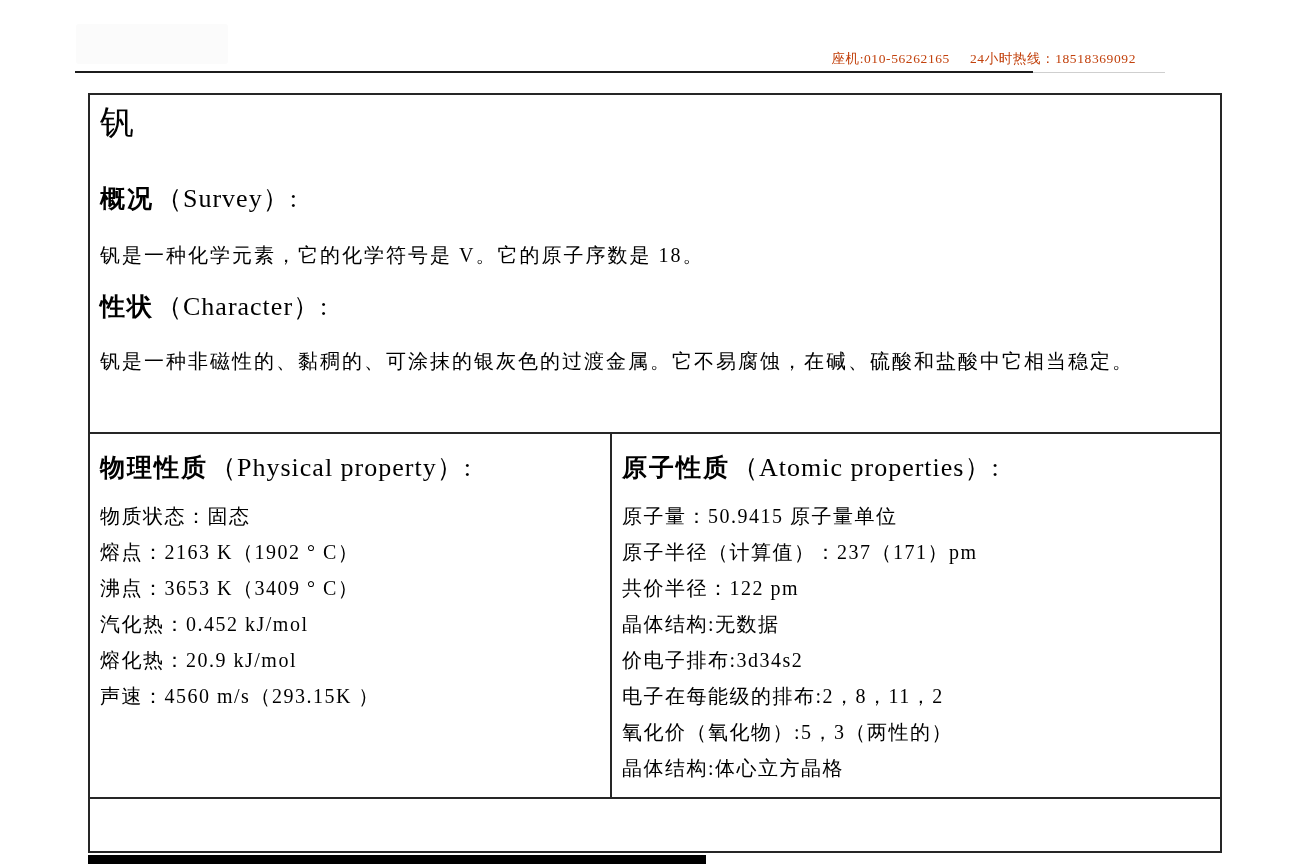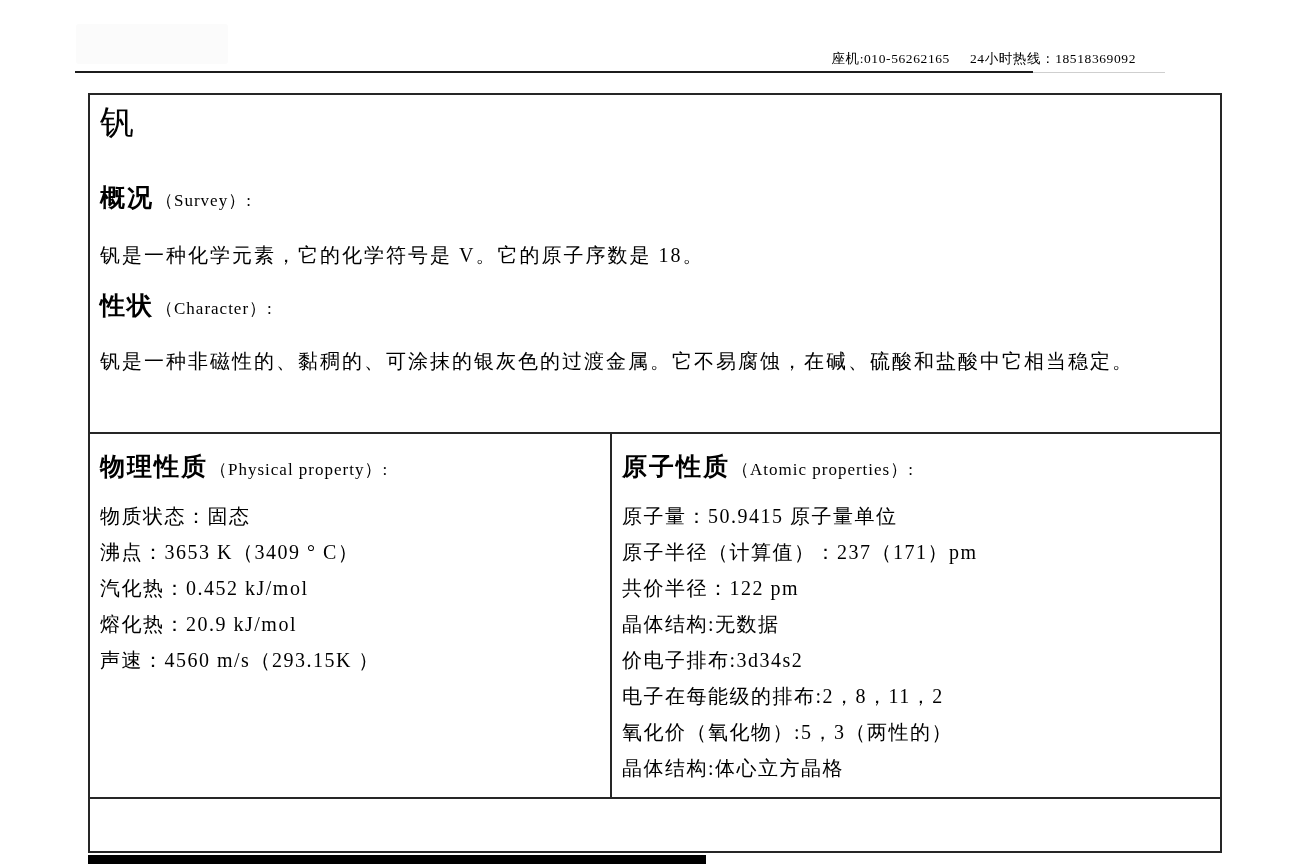--- a/index.html
+++ b/index.html
@@ -14,21 +14,21 @@
   .abs { position: absolute; }
 
   
   .logo {
     left: 76px; top: 24px; width: 152px; height: 40px;
     background: #fbfbfb; border-radius: 3px;
   }
   .header-contact {
     top: 50px; right: 158px;
     font-size: 13.5px; letter-spacing: 0.6px;
-    color: #000000; white-space: nowrap;
+    color: #c2410c; white-space: nowrap;
   }
   .header-contact .gap { display: inline-block; width: 20px; }
   .header-line-dark {
     left: 75px; top: 71px; width: 958px; height: 2px; background: #1c1c1c;
   }
   .header-line-light {
     left: 1033px; top: 72px; width: 132px; height: 1px; background: #cfcfcf;
   }
 
   
@@ -43,21 +43,21 @@
     left: 10px; top: 6px;
     font-size: 34px; line-height: 44px; letter-spacing: 2px;
   }
 
   .sec-heading { left: 10px; white-space: nowrap; }
   .sec-heading .zh {
     font-family: "Liberation Sans", "DejaVu Sans", sans-serif;
     font-weight: bold; font-size: 25px; letter-spacing: 2px; text-align: center;
   }
   .sec-heading .en {
-    font-size: 17px; letter-spacing: 1px; margin-left: 2px;
+    font-size: 26px; letter-spacing: 1px; margin-left: 2px;
   }
   .survey-heading   { top: 86px; }
   .survey-body      { top: 146px; }
   .character-heading{ top: 194px; }
   .character-body   { top: 252px; }
 
   .body-text {
     left: 10px; right: 6px;
     font-size: 20px; line-height: 28px; letter-spacing: 2px;
   }
@@ -119,20 +119,21 @@
 
     <div class="abs divider-h divider-top"></div>
 
     <div class="abs columns">
       <div class="col col-left">
         <div class="abs sec-heading">
           <span class="zh">物理性质</span><span class="en">（Physical property）:</span>
         </div>
         <div class="prop-list">
           <div class="prop-line">物质状态：固态</div>
+          <div class="prop-line">熔点：2163 K（1902 ° C）</div>
           <div class="prop-line">沸点：3653 K（3409 ° C）</div>
           <div class="prop-line">汽化热：0.452 kJ/mol</div>
           <div class="prop-line">熔化热：20.9 kJ/mol</div>
           <div class="prop-line">声速：4560 m/s（293.15K ）</div>
         </div>
       </div>
 
       <div class="divider-v"></div>
 
       <div class="col col-right">

